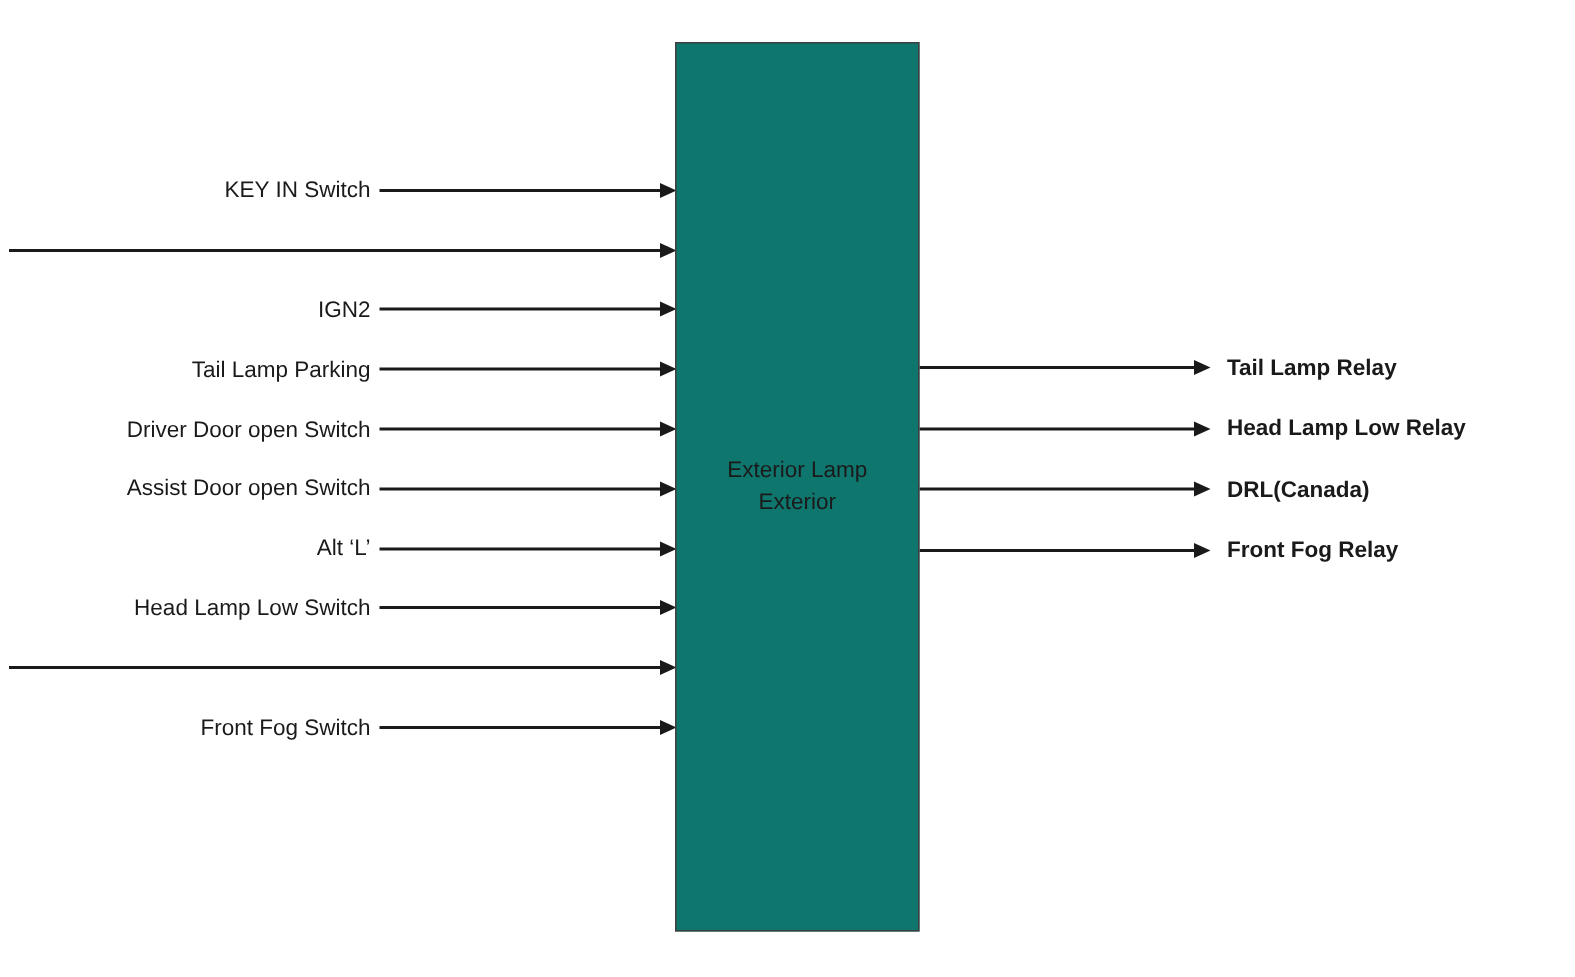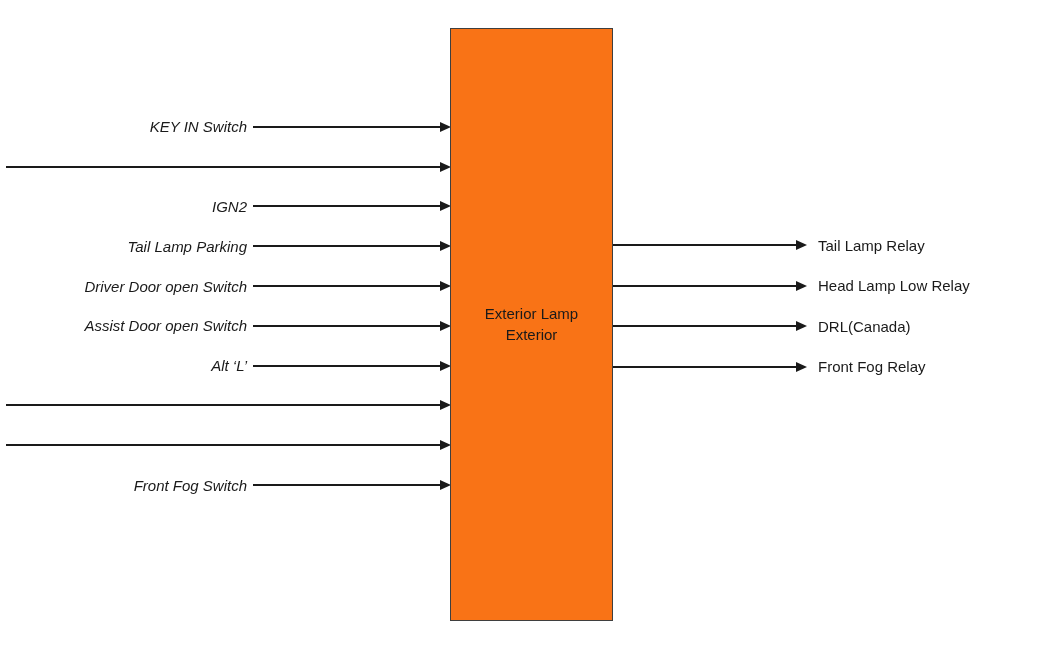--- a/index.html
+++ b/index.html
@@ -19,21 +19,21 @@
   }
   
   .control-box {
     position: absolute;
     left: 450px;
     top: 28px;
     width: 163px;
     height: 593px;
     box-sizing: border-box;
     border: 1.5px solid var(--box-border, #3f3f3f);
-    background: #f97316;
+    background: #0f766e;
     display: flex;
     flex-direction: column;
     justify-content: center;
     align-items: center;
     text-align: center;
     line-height: 1.38;
     z-index: 2;
   }
   
   .inputs {
@@ -48,21 +48,20 @@
   .inputs .row {
     height: 39.8px;
     display: flex;
     align-items: center;
   }
   .inputs .label {
     width: 247px;
     flex: none;
     text-align: right;
     white-space: nowrap;
-    font-style: italic;
   }
   .inputs .arrow {
     flex: 1;
     margin-left: 6px;
     position: relative;
     height: 12px;
   }
   
   .outputs {
     position: absolute;
@@ -80,20 +79,21 @@
   }
   .outputs .arrow {
     width: 194px;
     flex: none;
     position: relative;
     height: 12px;
   }
   .outputs .label {
     margin-left: 11px;
     white-space: nowrap;
+    font-weight: bold;
   }
   
   .arrow .shaft {
     position: absolute;
     left: 0;
     right: 9px;
     top: 5px;
     height: 2px;
     background: var(--line, #1a1a1a);
   }
@@ -163,20 +163,21 @@
 
   <div class="row">
     <span class="label">Alt ‘L’</span>
     <span class="arrow">
       <span class="shaft"></span>
       <span class="head"></span>
     </span>
   </div>
 
   <div class="row">
+    <span class="label">Head Lamp Low Switch</span>
     <span class="arrow">
       <span class="shaft"></span>
       <span class="head"></span>
     </span>
   </div>
 
 
   <div class="row">
     <span class="arrow">
       <span class="shaft"></span>

